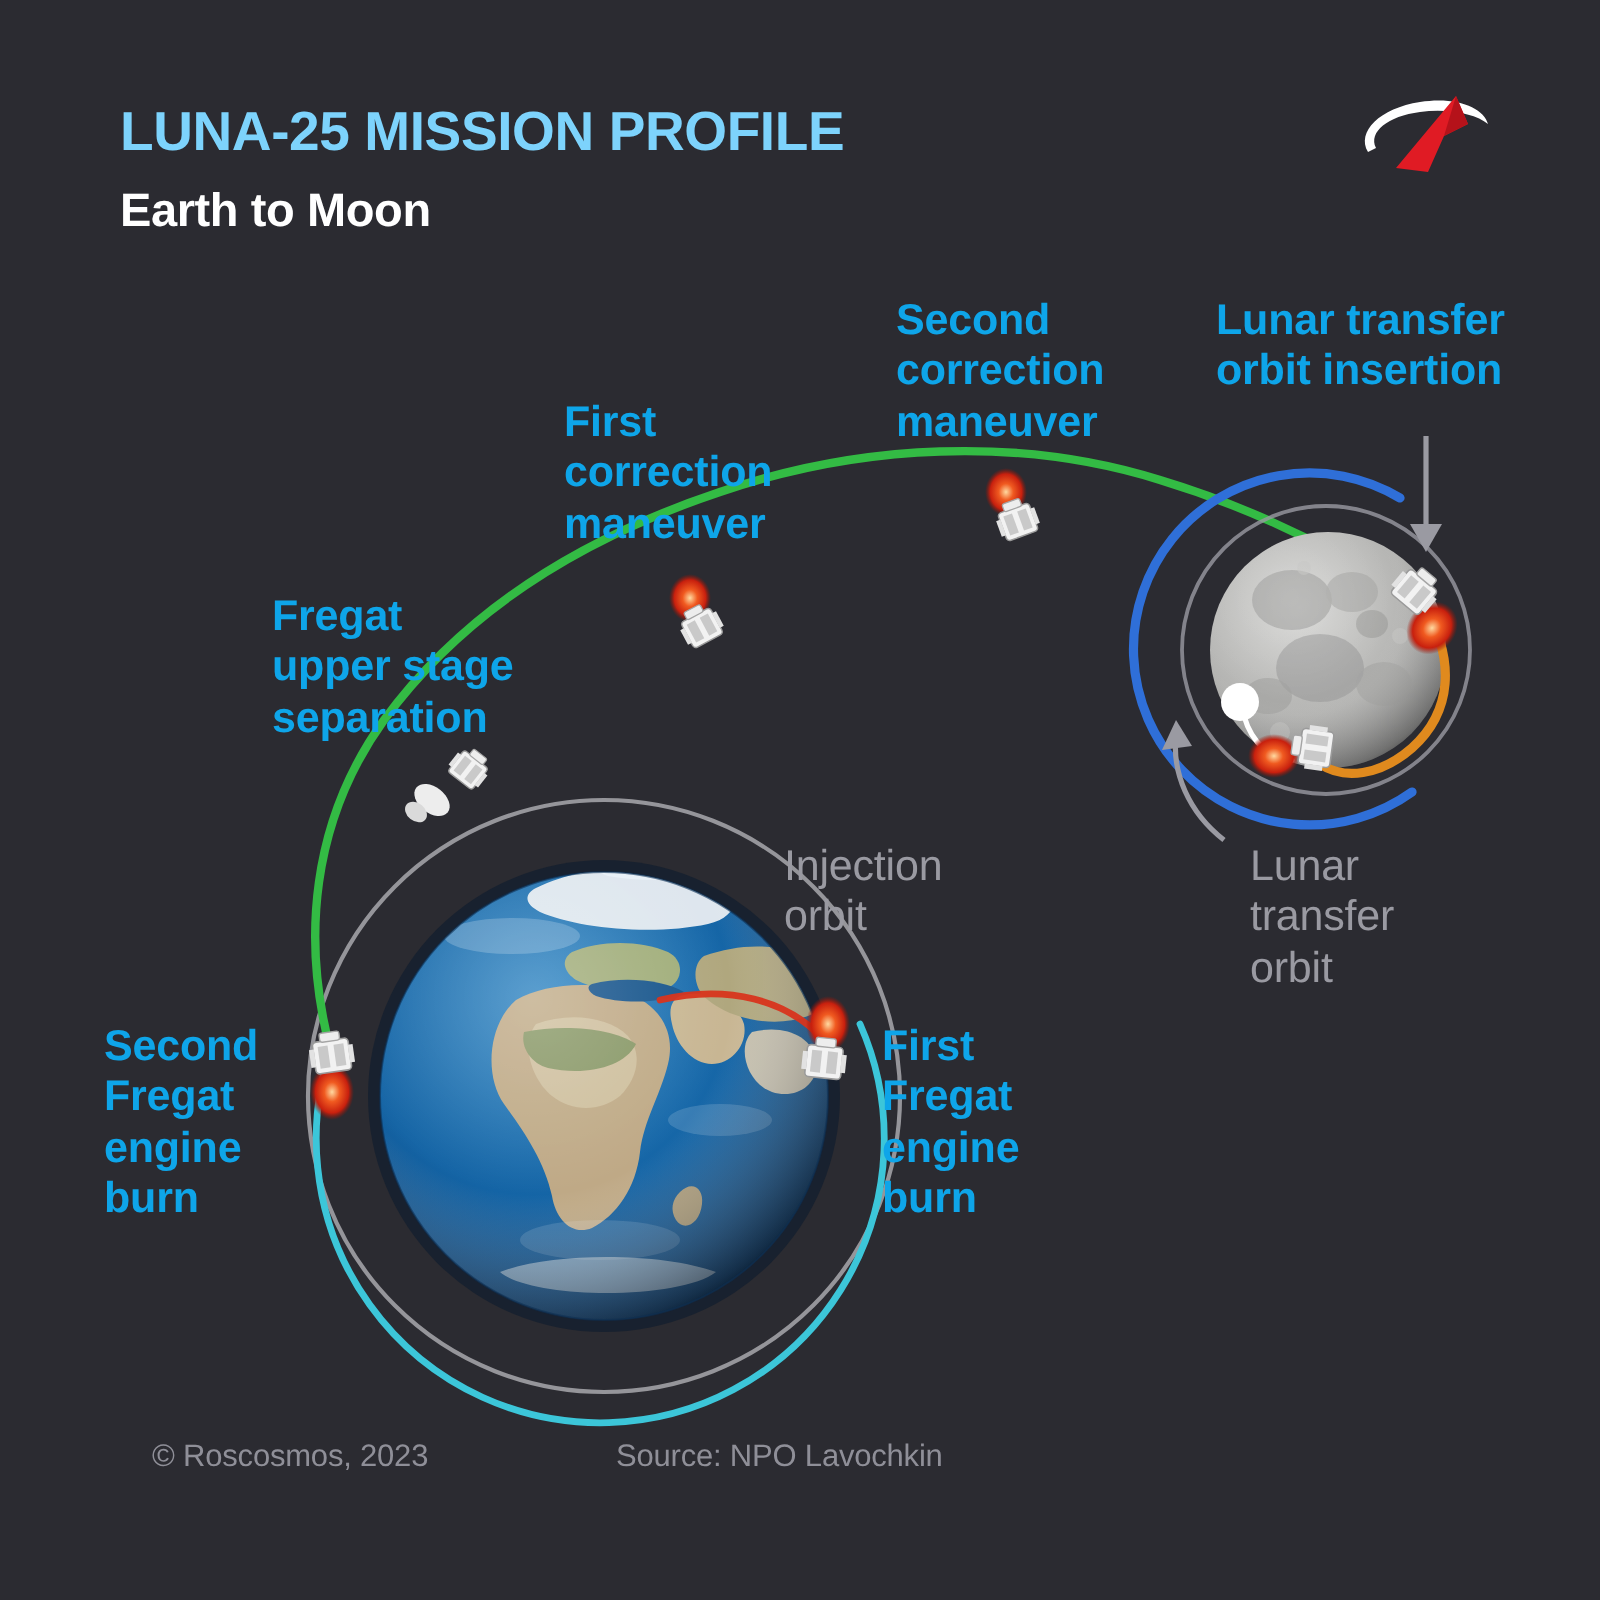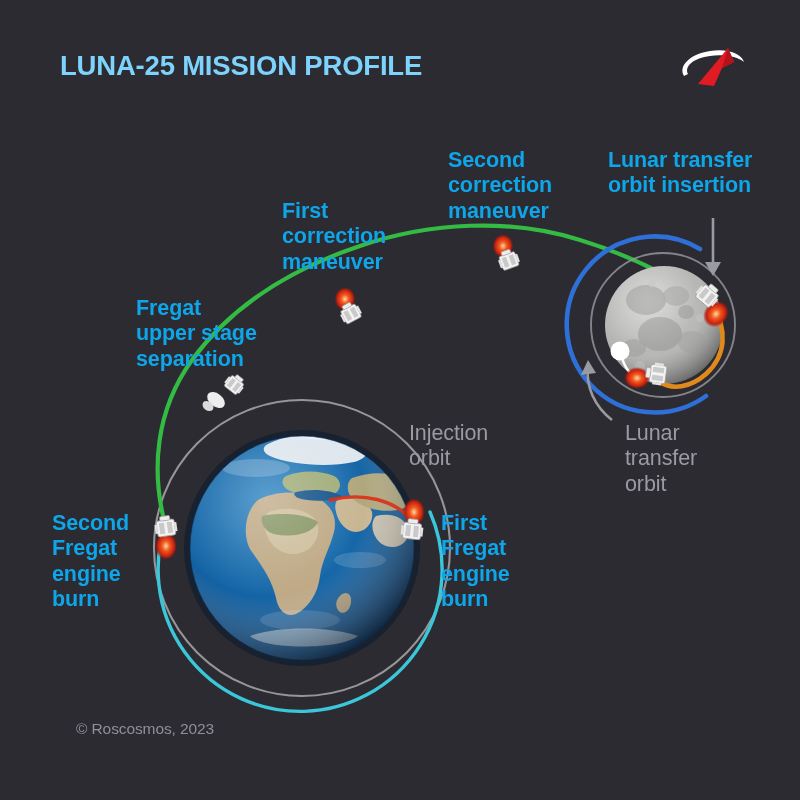--- a/index.html
+++ b/index.html
@@ -55,21 +55,21 @@
     color: #9a9aa2;
   }
   .footer-txt {
     font-size: 15.5px;
     color: #8f8f98;
   }
   #lbl-second-correction { left: 448px; top: 148px; }
   #lbl-lunar-insertion   { left: 608px; top: 148px; }
   #lbl-first-correction  { left: 282px; top: 199px; }
   #lbl-fregat-sep        { left: 136px; top: 296px; }
-  #lbl-injection-orbit   { left: 409px; top: 421px; }
+  #lbl-injection-orbit   { left: 392px; top: 421px; }
   #lbl-lunar-transfer    { left: 625px; top: 421px; }
   #lbl-second-burn       { left: 52px;  top: 511px; }
   #lbl-first-burn        { left: 441px; top: 511px; }
   #footer-copyright      { left: 60px;  top: 720px; margin-left: 16px; }
   #footer-source         { left: 308px; top: 720px; }
 </style>
 </head>
 <body>
 
 <div id="infographic">
@@ -281,16 +281,18 @@
 Fregat
 engine
 burn</div>
 
   <div class="txt label-white" id="lbl-first-burn">First
 Fregat
 engine
 burn</div>
 
   <div class="txt" id="title-main">LUNA-25 MISSION PROFILE</div>
+  <div class="txt" id="title-sub">Earth to Moon</div>
 
   <div class="txt footer-txt" id="footer-copyright">© Roscosmos, 2023</div>
+  <div class="txt footer-txt" id="footer-source">Source: NPO Lavochkin</div>
 
 </div>
 
 </body></html>

